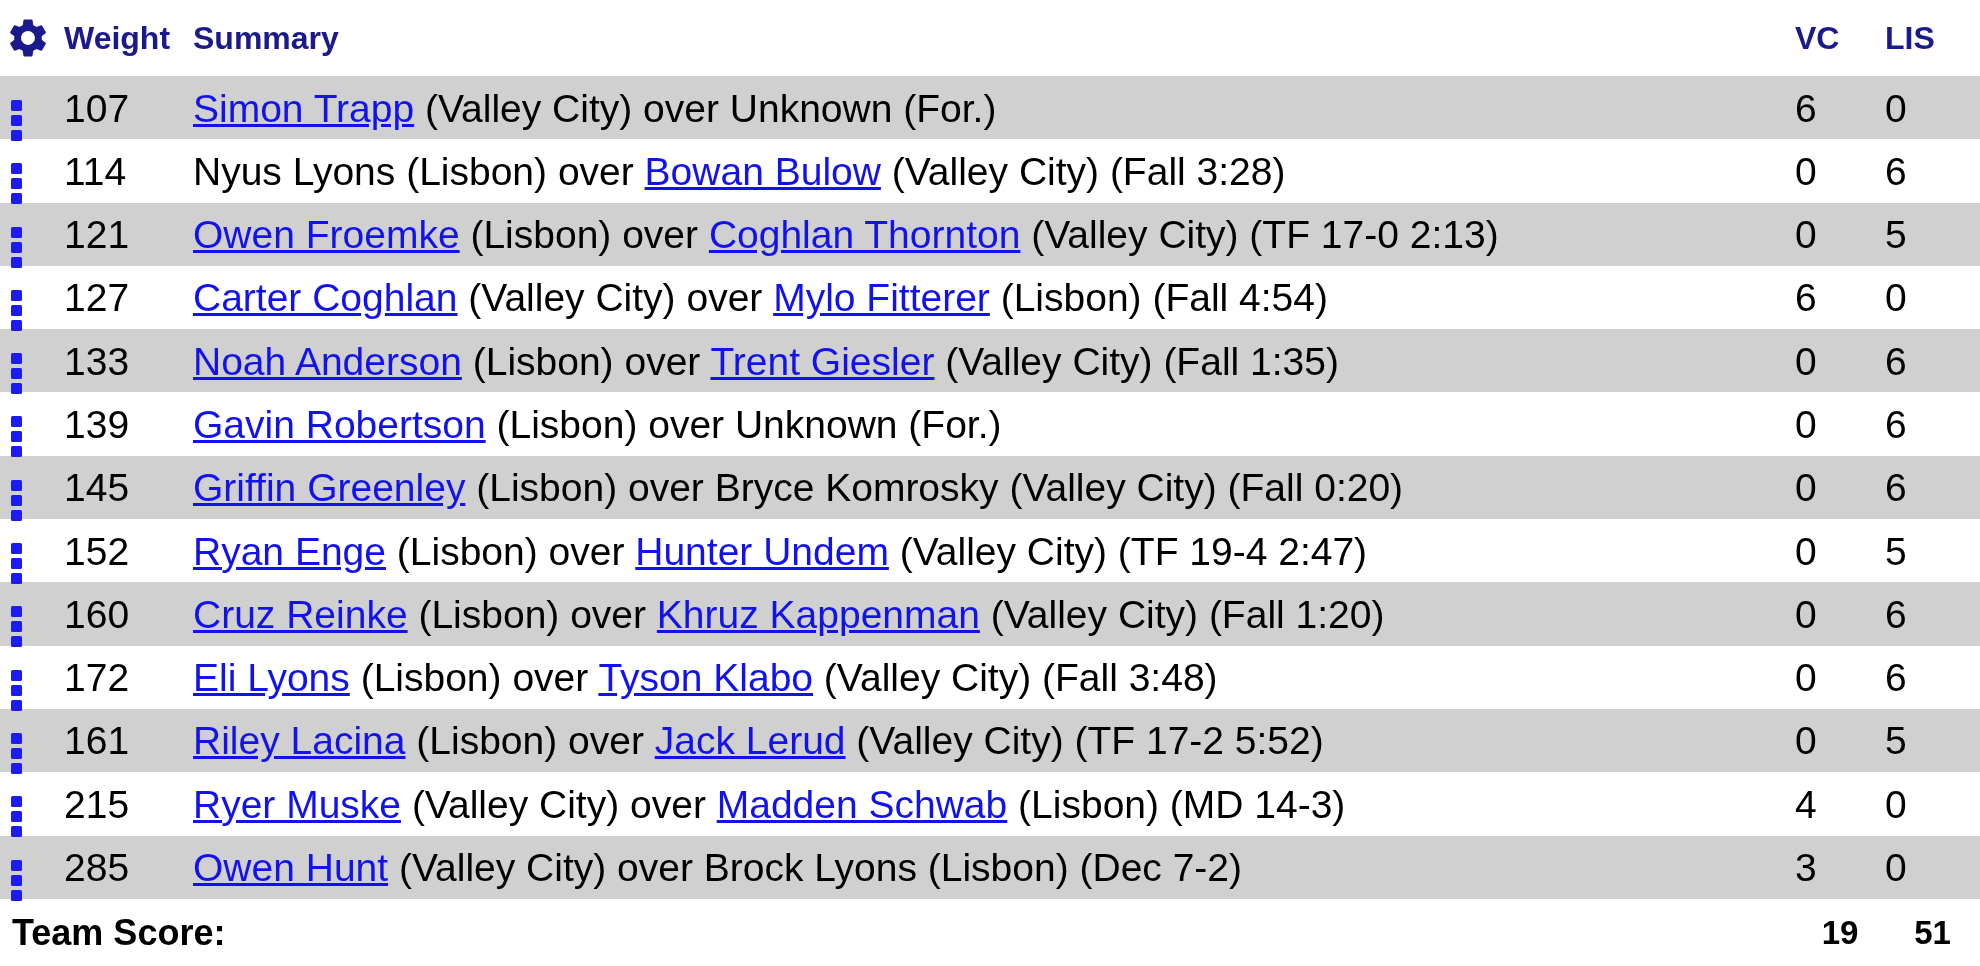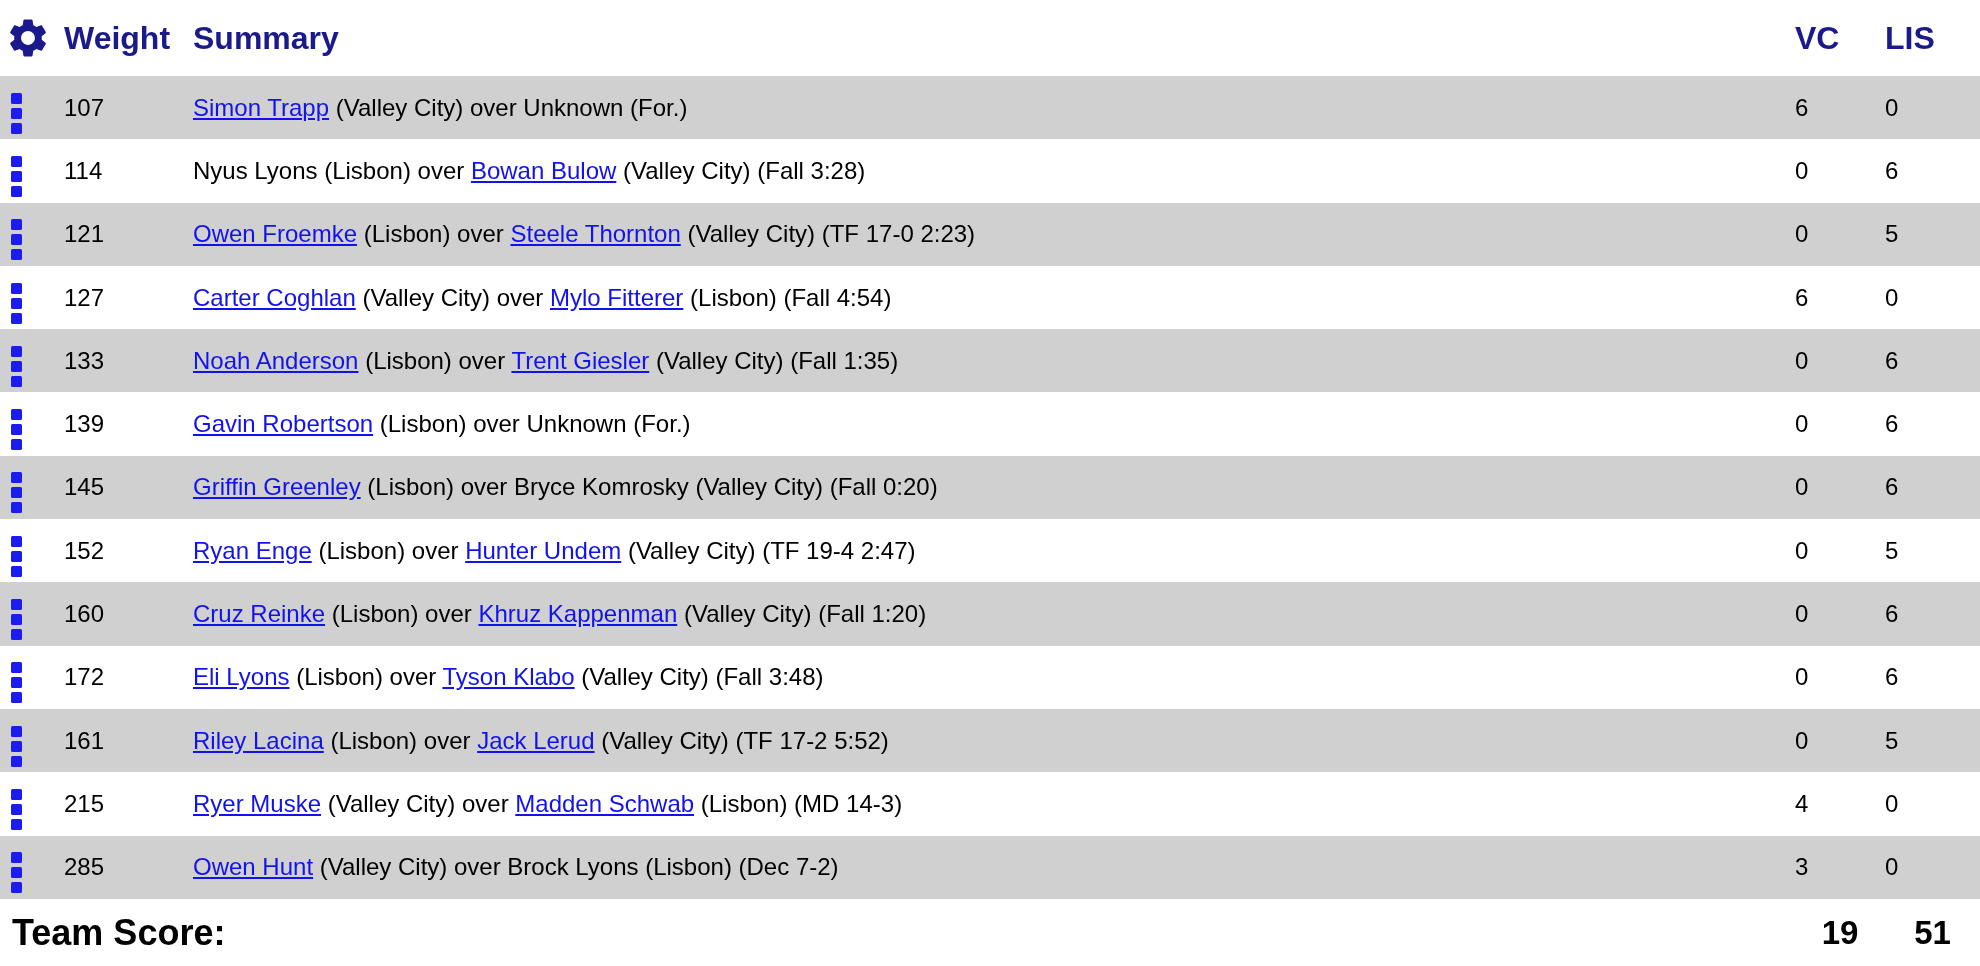--- a/index.html
+++ b/index.html
@@ -6,21 +6,21 @@
     --navy:#1a1a8c;
     --link:#1212ee;
     --kebab:#1c1cf0;
     --gray:#d0d0d0;
   }
   html,body{margin:0;padding:0;}
   body{font-family:"Liberation Sans",sans-serif;background:#fff;}
   .app{width:1980px;height:966px;background:#fff;overflow:hidden;}
   .row{display:grid;grid-template-columns:64px 129px 1fr 90px 95px;align-items:center;}
   .header-row{height:76px;color:var(--navy);font-weight:bold;font-size:32px;background:#fff;}
-  .data-row{height:63.3px;font-size:24px;color:#000;}
+  .data-row{height:63.3px;font-size:39px;color:#000;}
   .odd{background:var(--gray);}
   .even{background:#fff;}
   .cell{min-width:0;}
   .c-score{}
   .c-summary{white-space:nowrap;overflow:hidden;}
   .wlink{color:var(--link);text-decoration:underline;cursor:pointer;}
   .kebab{display:inline-flex;flex-direction:column;gap:4px;margin-left:11px;cursor:pointer;}
   .kebab i{display:block;width:11px;height:11px;background:var(--kebab);border-radius:1.5px;}
   .gear{margin-left:5px;display:block;}
   .footer-row{height:69px;background:#fff;color:#000;}
@@ -67,21 +67,21 @@
         <div class="cell c-score">0</div>
         <div class="cell c-score">6</div>
       </div>
       <div class="row data-row odd">
         <div class="cell c-icon"><span class="kebab">
             <i></i>
             <i></i>
             <i></i>
           </span></div>
         <div class="cell">121</div>
-        <div class="cell c-summary"><a href="#" class="wlink">Owen Froemke</a><span> (Lisbon) over </span><a href="#" class="wlink">Steele Thornton</a><span> (Valley City) (TF 17-0 2:23)</span></div>
+        <div class="cell c-summary"><a href="#" class="wlink">Owen Froemke</a><span> (Lisbon) over </span><a href="#" class="wlink">Coghlan Thornton</a><span> (Valley City) (TF 17-0 2:13)</span></div>
         <div class="cell c-score">0</div>
         <div class="cell c-score">5</div>
       </div>
       <div class="row data-row even">
         <div class="cell c-icon"><span class="kebab">
             <i></i>
             <i></i>
             <i></i>
           </span></div>
         <div class="cell">127</div>

